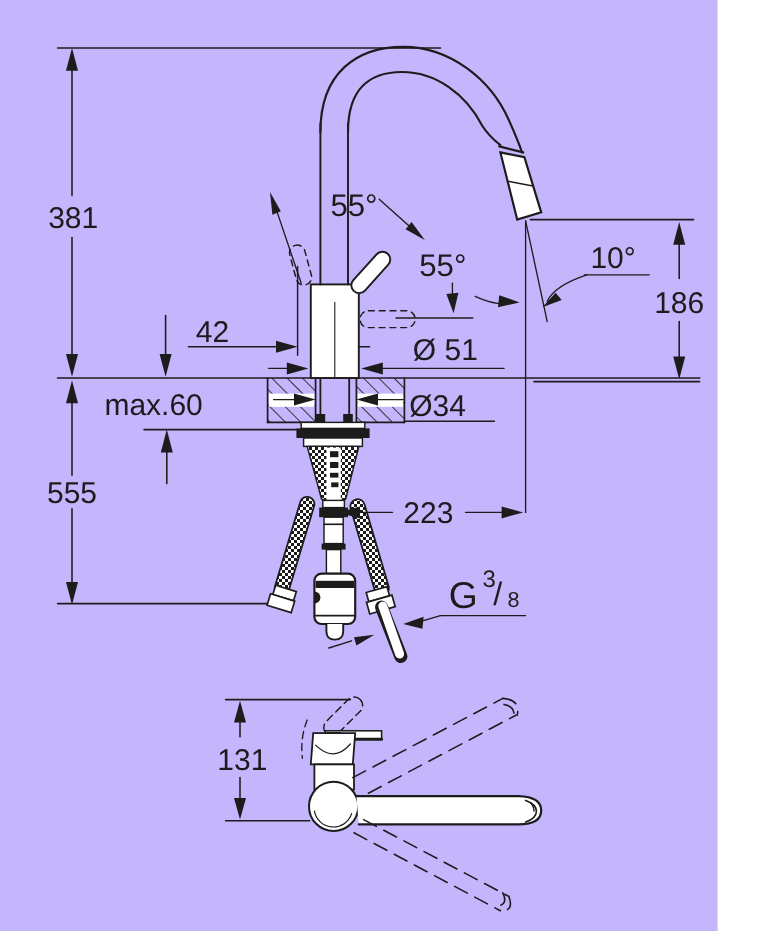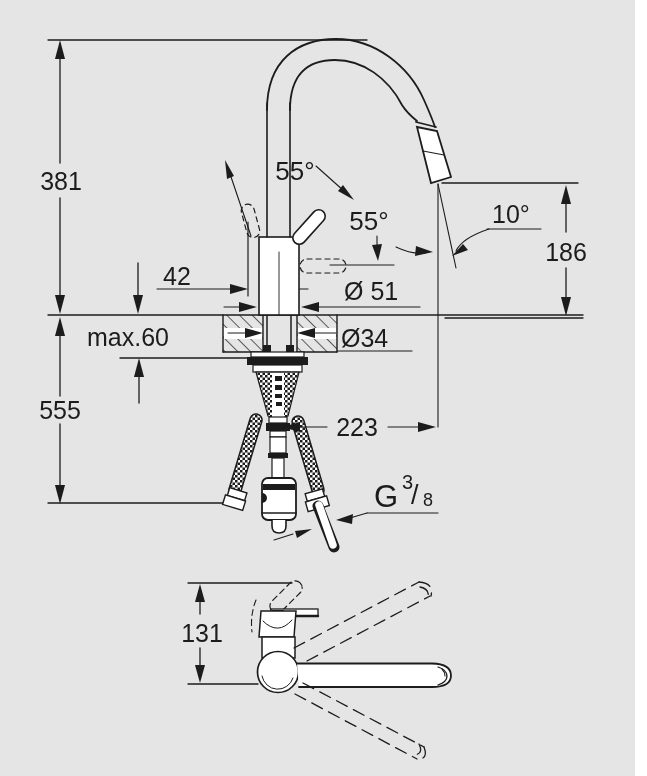--- a/index.html
+++ b/index.html
@@ -1,17 +1,17 @@
 <!DOCTYPE html>
 <html><head>
 <meta charset="utf-8">
 <style>
   html,body{margin:0;padding:0;background:#ffffff;}
-  .page{position:relative;width:635px;height:776px;background:#e5e5e5;overflow:hidden;
-        font-family:"Liberation Sans", sans-serif;}
+  .page{position:relative;width:558px;height:776px;background:#c4b5fd;overflow:hidden;
+        font-family:"Liberation Sans", sans-serif;padding-left:40px;}
   svg{position:absolute;left:0;top:0;}
   text{fill:#1c1c1c;}
   .dim-label{font-size:25px;}
   .dim-label-sm{font-size:20px;}
 </style>
 </head>
 <body>
 
 <div class="page">
 <svg width="647" height="776" viewBox="0 0 647 776">

